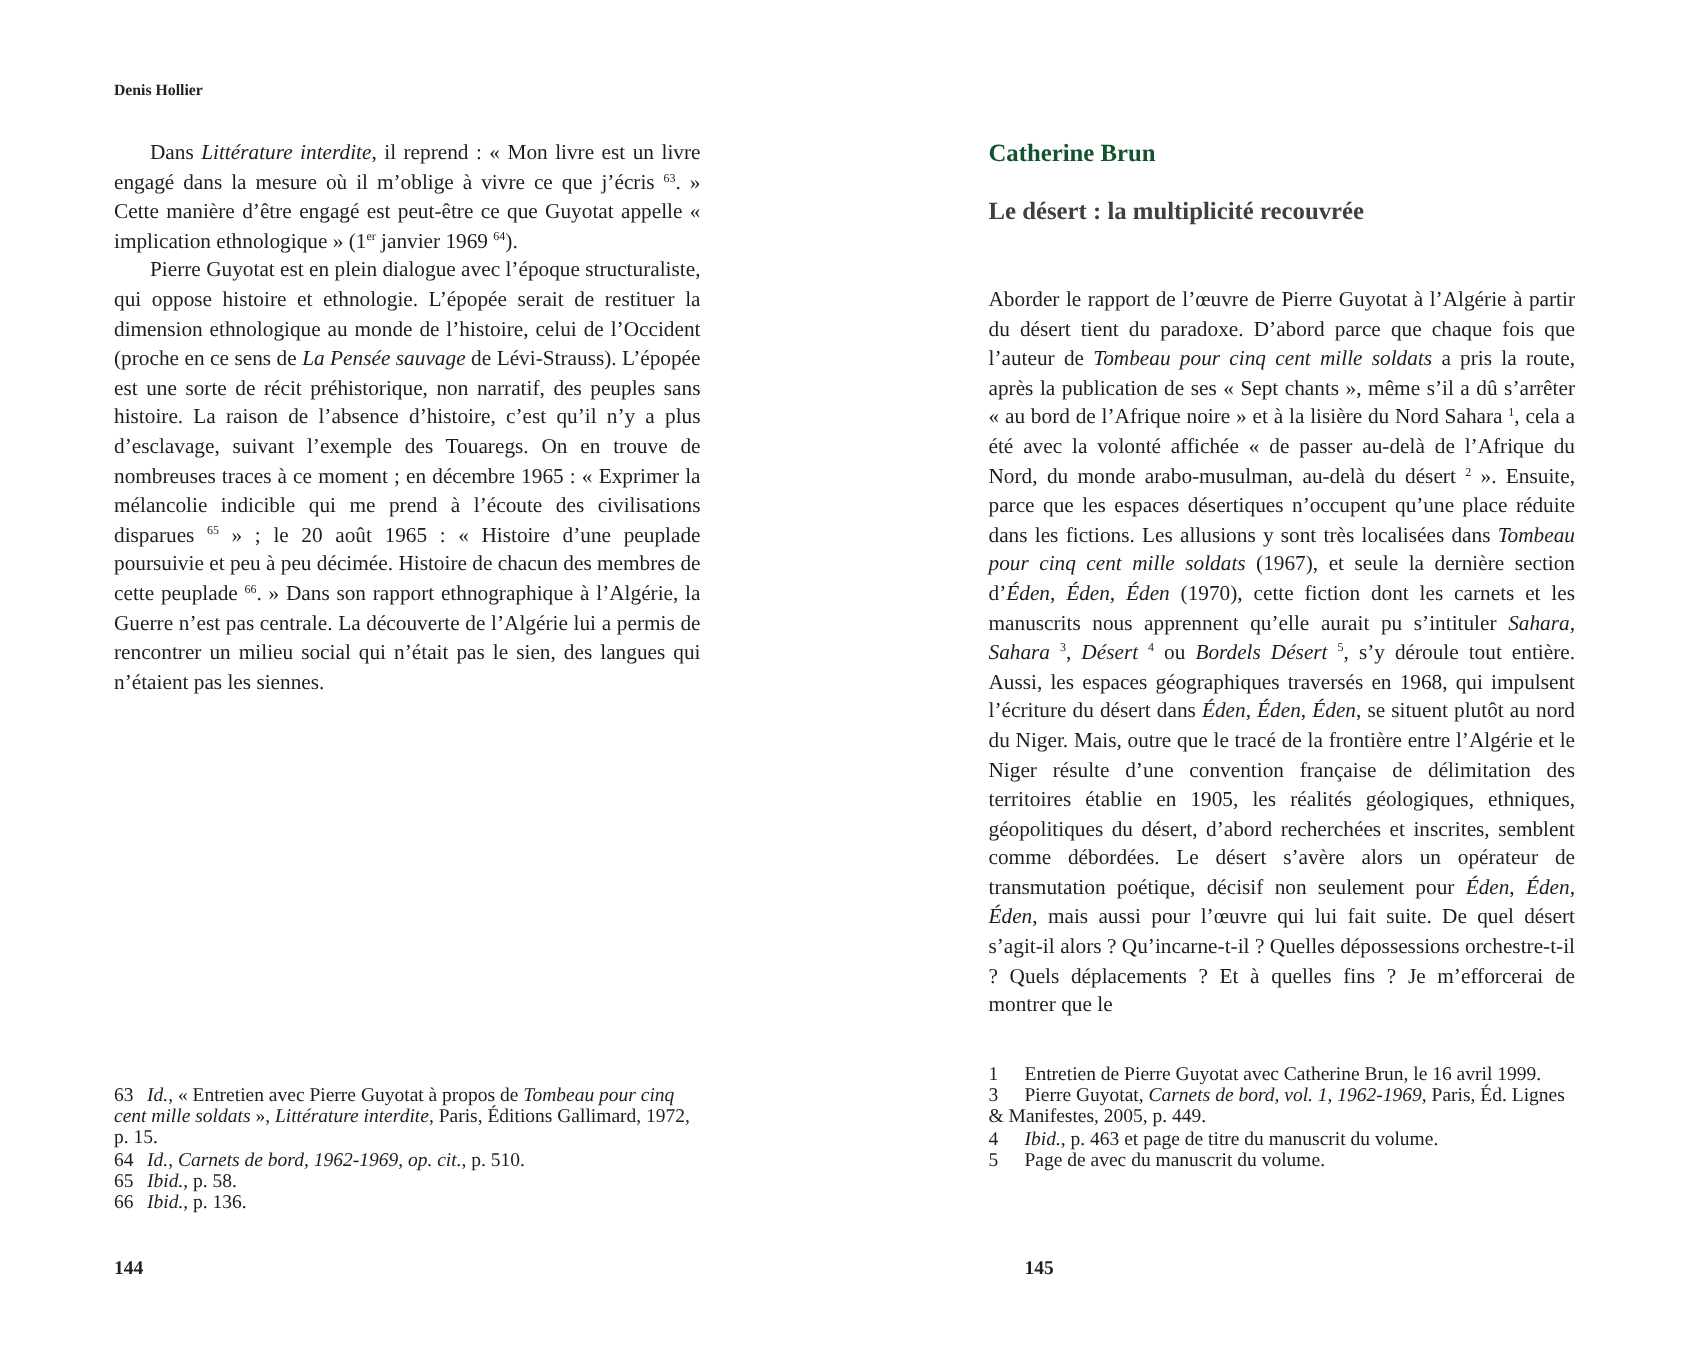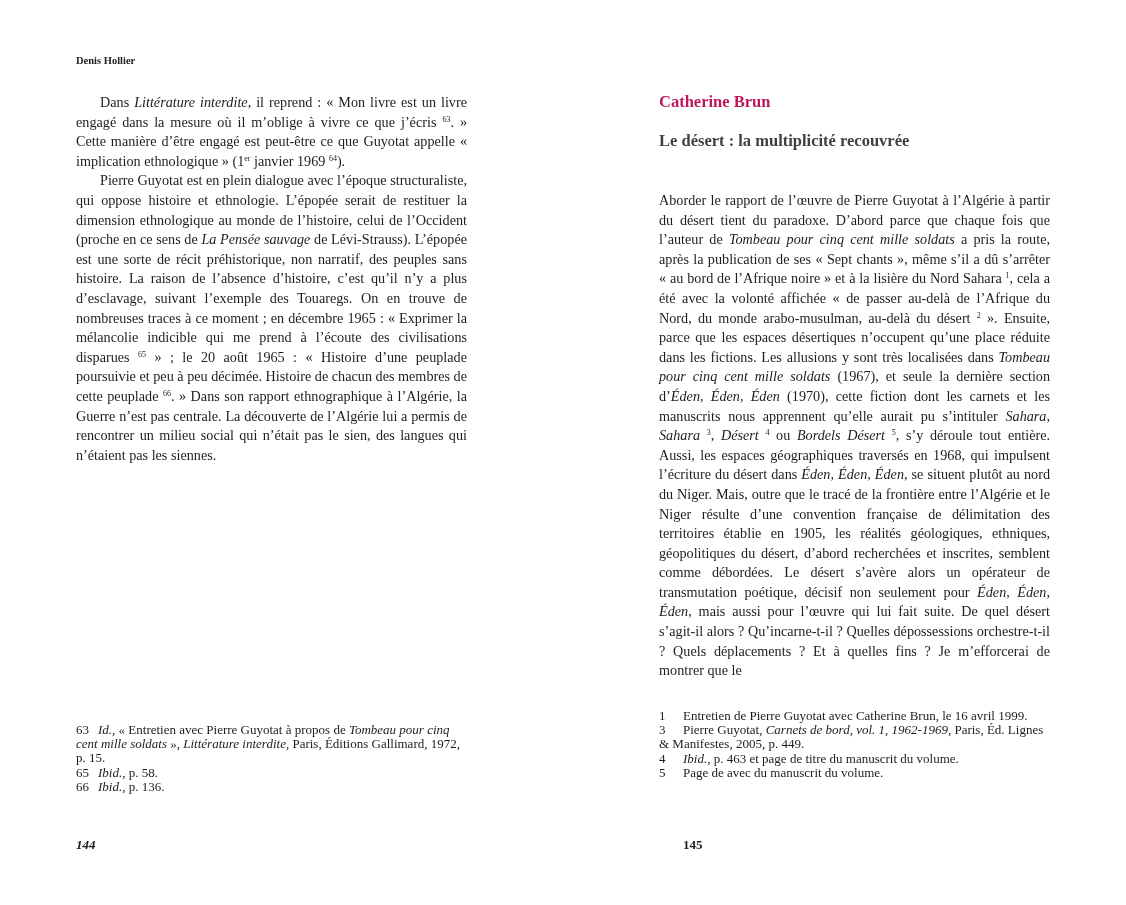--- a/index.html
+++ b/index.html
@@ -59,21 +59,21 @@
       width: 391px;
     }
 
     .author-name {
       position: absolute;
       left: 96px;
       top: 92px;
       font-family: "Liberation Serif", serif;
       font-size: 16.5px;
       font-weight: bold;
-      color: #be185d;
+      color: #14532d;
     }
     .chapter-title {
       position: absolute;
       left: 96px;
       top: 131px;
       font-family: "Liberation Serif", serif;
       font-size: 16.5px;
       font-weight: bold;
       color: #404040;
     }
@@ -106,36 +106,37 @@
     }
 
     .folio {
       position: absolute;
       top: 837px;
       font-family: "Liberation Serif", serif;
       font-size: 13px;
       font-weight: bold;
       color: #1f1f1f;
     }
-    .folio-left { left: 76px; font-style: italic; }
+    .folio-left { left: 76px; }
     .folio-right { left: 96px; margin-left: 24px; }
   </style>
 </head>
 <body>
 
 <div class="page page-left">
   <div class="running-head">Denis Hollier</div>
 
   <div class="body-text left-body">
     <p class="indent">Dans <i>Littérature interdite</i>, il reprend : « Mon livre est un livre engagé dans la mesure où il m’oblige à vivre ce que j’écris <sup>63</sup>. » Cette manière d’être engagé est peut-être ce que Guyotat appelle « implication ethnologique » (1<sup>er</sup> janvier 1969 <sup>64</sup>).</p>
     <p class="indent">Pierre Guyotat est en plein dialogue avec l’époque struc­turaliste, qui oppose histoire et ethnologie. L’épopée serait de restituer la dimension ethnologique au monde de l’histoire, celui de l’Occident (proche en ce sens de <i>La Pensée sauvage</i> de Lévi-Strauss). L’épopée est une sorte de récit préhistorique, non narratif, des peuples sans histoire. La raison de l’absence d’his­toire, c’est qu’il n’y a plus d’esclavage, suivant l’exemple des Touaregs. On en trouve de nombreuses traces à ce moment ; en décembre 1965 : « Exprimer la mélancolie indicible qui me prend à l’écoute des civilisations disparues <sup>65</sup> » ; le 20 août 1965 : « Histoire d’une peuplade poursuivie et peu à peu décimée. His­toire de chacun des membres de cette peuplade <sup>66</sup>. » Dans son rapport ethnographique à l’Algérie, la Guerre n’est pas centrale. La découverte de l’Algérie lui a permis de rencontrer un milieu social qui n’était pas le sien, des langues qui n’étaient pas les siennes.</p>
   </div>
 
   <div class="footnotes left-notes">
     <p class="footnote"><span class="fn-num">63</span><span><i>Id.</i>, « Entretien avec Pierre Guyotat à propos de <i>Tombeau pour cinq cent mille soldats</i> », <i>Littérature interdite</i>, Paris, Éditions Gallimard, 1972, p. 15.</span></p>
+    <p class="footnote"><span class="fn-num">64</span><span><i>Id.</i>, <i>Carnets de bord, 1962-1969</i>, <i>op. cit.</i>, p. 510.</span></p>
     <p class="footnote"><span class="fn-num">65</span><span><i>Ibid.</i>, p. 58.</span></p>
     <p class="footnote"><span class="fn-num">66</span><span><i>Ibid.</i>, p. 136.</span></p>
   </div>
 
   <div class="folio folio-left">144</div>
 </div>
 
 <div class="page page-right">
   <div class="author-name">Catherine Brun</div>
   <div class="chapter-title">Le désert : la multiplicité recouvrée</div>

